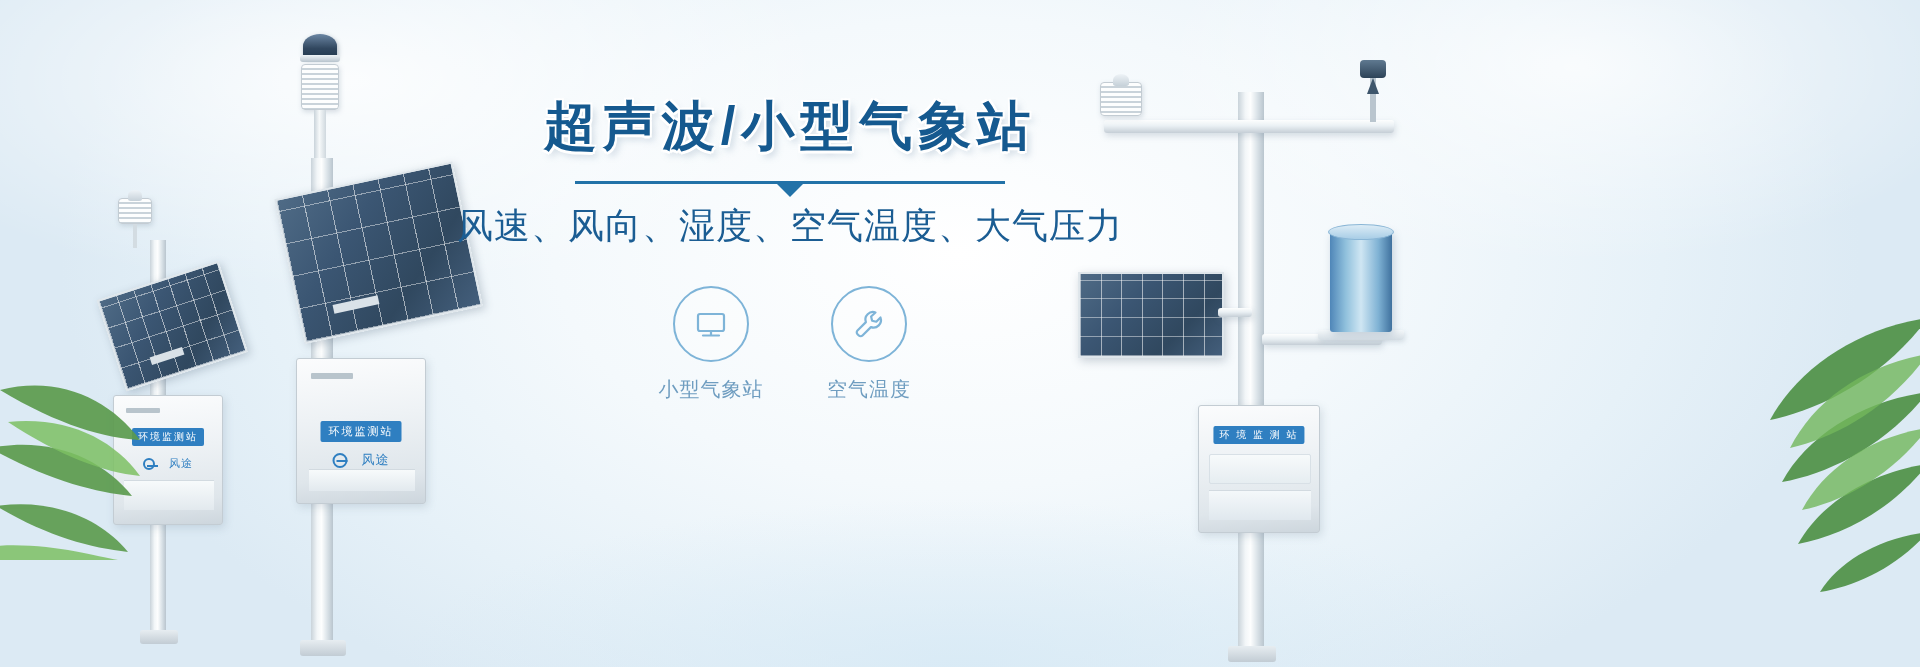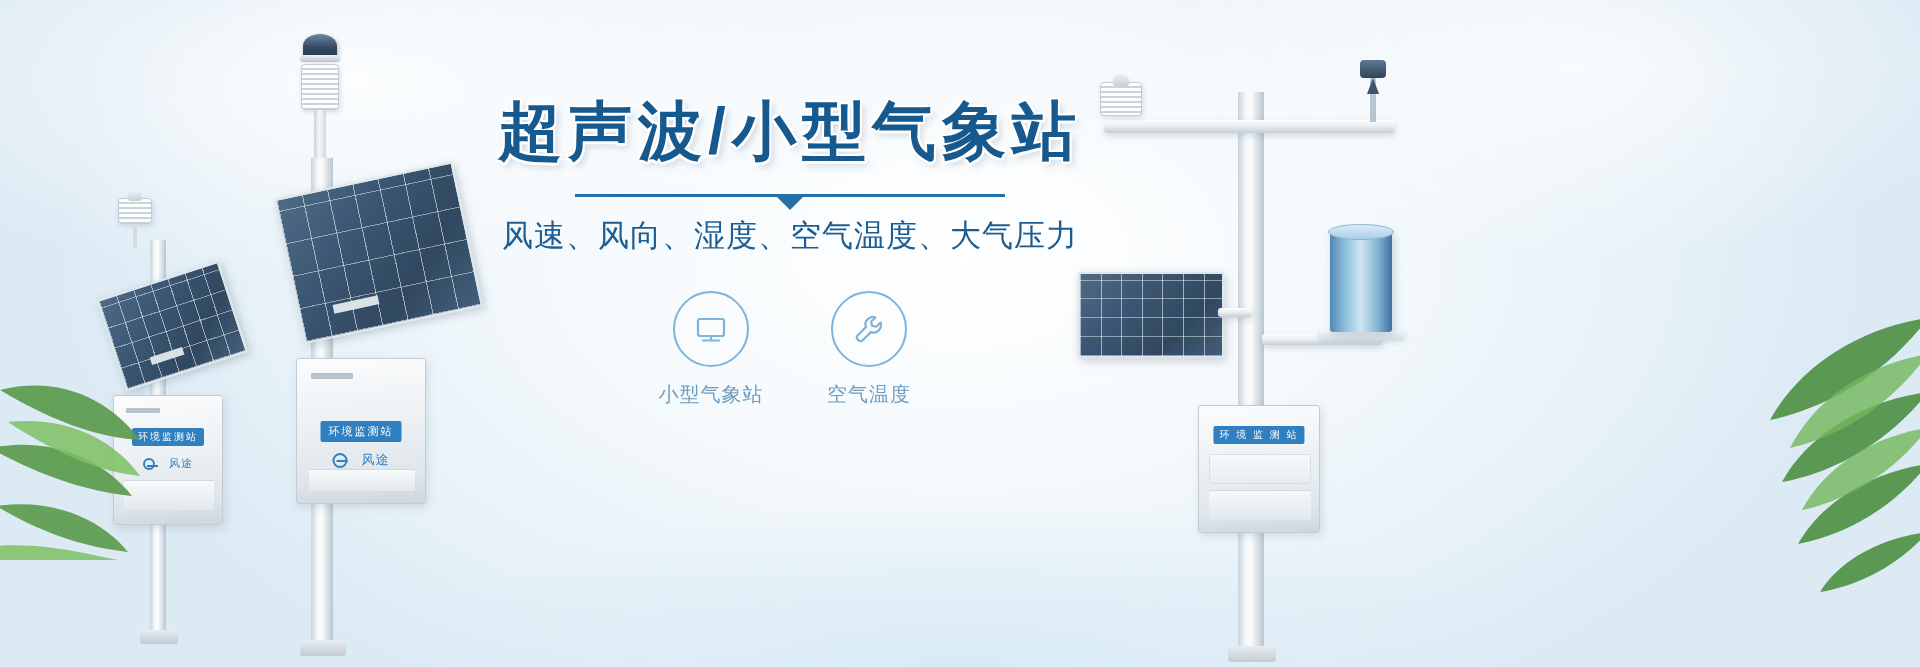--- a/index.html
+++ b/index.html
@@ -22,42 +22,42 @@
       radial-gradient(ellipse 800px 240px at 50% 100%, rgba(214,233,245,.8), rgba(255,255,255,0) 70%);
     pointer-events:none;
   }
 
   
   #center {
     position:absolute; left:430px; top:96px; width:720px; height:420px;
     text-align:center;
   }
   #title {
-    font-size:64px; font-weight:bold; letter-spacing:6px;
+    font-size:53px; font-weight:bold; letter-spacing:6px;
     color:#15598f; line-height:1.12;
     text-shadow:
       2px 2px 0 #ffffff, -2px 2px 0 #ffffff, 2px -2px 0 #ffffff, -2px -2px 0 #ffffff,
       0 3px 0 #ffffff, 4px 5px 7px rgba(120,150,175,.35);
     white-space:nowrap;
   }
   #divider-wrap {
     position:relative; width:430px; margin:22px auto 0; height:16px;
   }
   #divider-line {
     position:absolute; left:0; top:4px; width:430px; height:3px;
     background:#2272a8;
   }
   #divider-tri {
     position:absolute; left:50%; top:7px; transform:translateX(-50%);
     width:0; height:0;
     border-left:13px solid transparent; border-right:13px solid transparent;
     border-top:13px solid #2272a8;
   }
   .sub-line {
-    font-size:31px; color:#1b5d93; letter-spacing:1px;
+    font-size:36px; color:#1b5d93; letter-spacing:1px;
     line-height:1.52; margin-top:6px; white-space:nowrap;
   }
   .sub-line.second { margin-top:0; }
 
   
   #features {
     display:flex; justify-content:center; gap:42px; margin-top:32px;
   }
   .feature { width:116px; text-align:center; }
   .fcircle {

